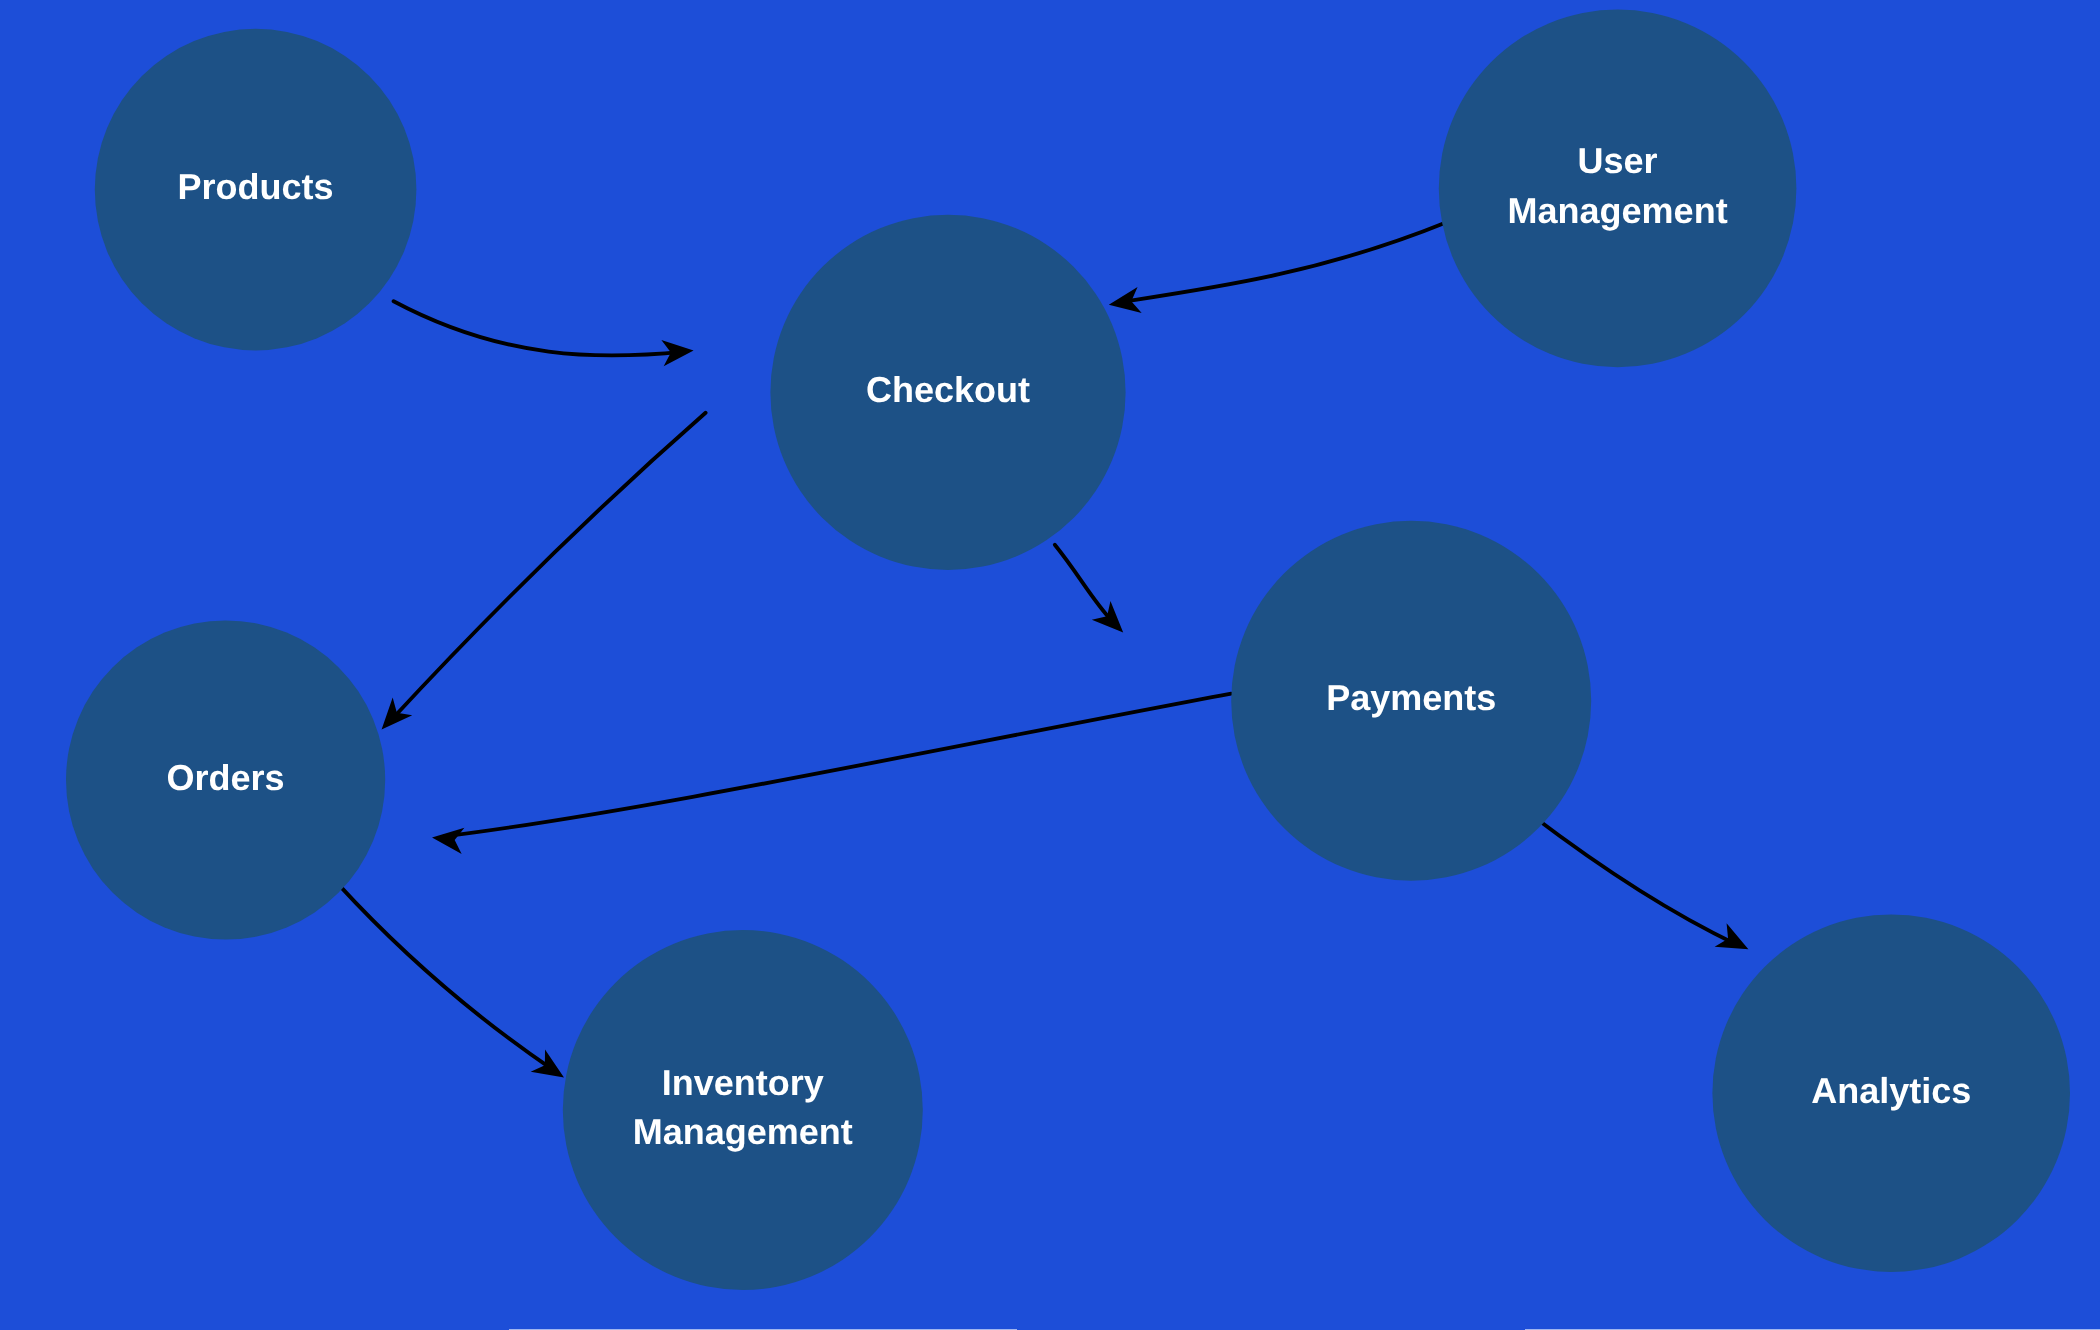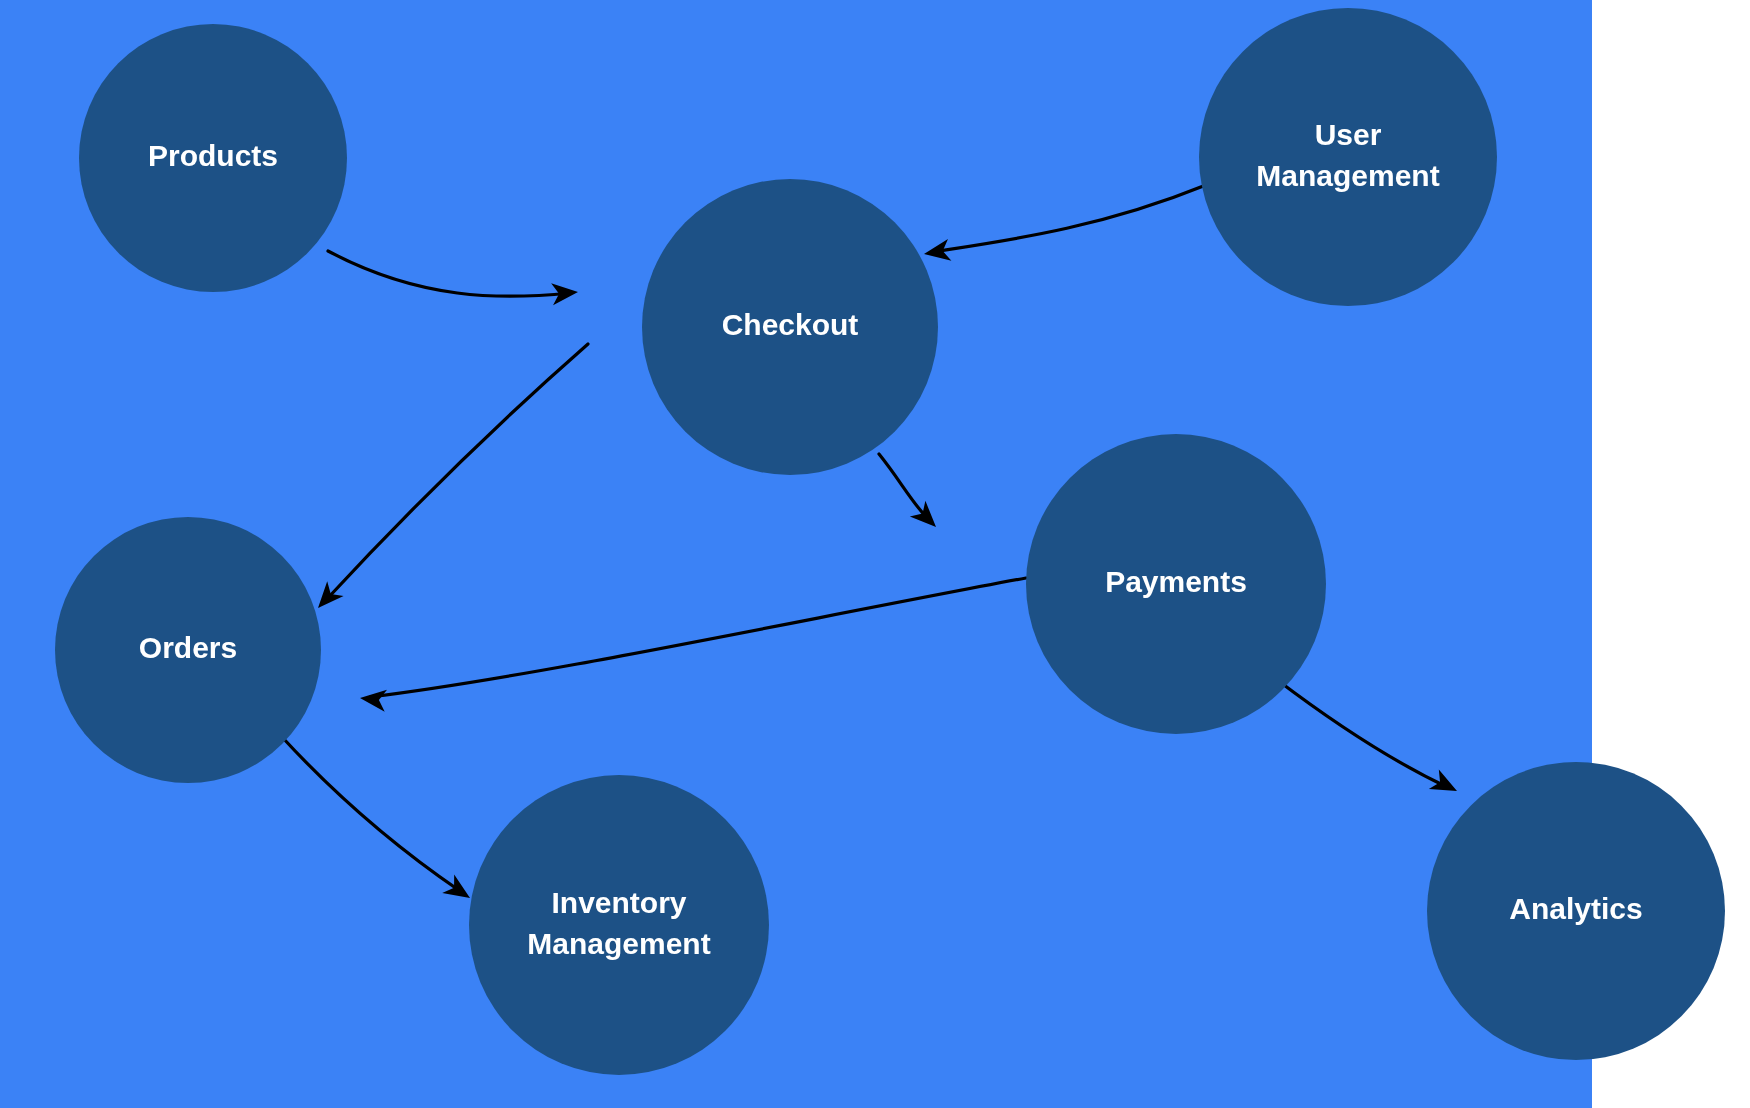--- a/index.html
+++ b/index.html
@@ -9,23 +9,23 @@
     background: #ffffff;
   }
   body {
     width: 1750px;
     height: 1108px;
     font-family: "Liberation Sans", sans-serif;
     overflow: hidden;
   }
   #canvas-wrap {
     position: relative;
-    width: 1592px;
+    width: 1750px;
     height: 1108px;
-    background: #3b82f6;
+    background: #1d4ed8;
   }
   svg#graph {
     display: block;
     width: 1750px;
     height: 1108px;
   }
   .node-circle {
     stroke: none;
   }
   .node-label {

